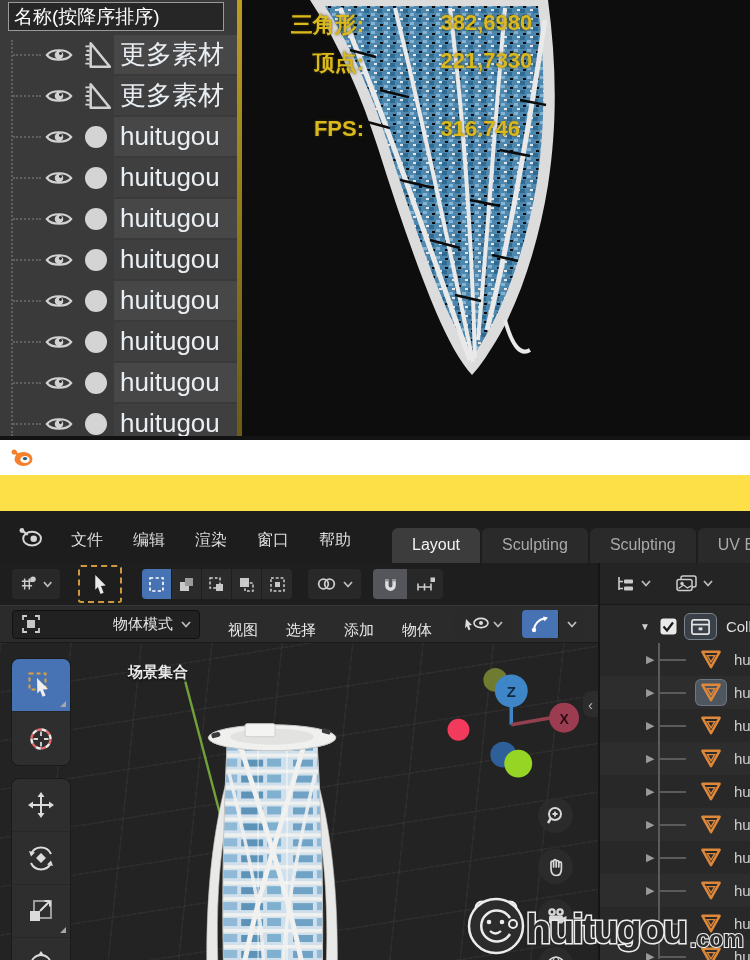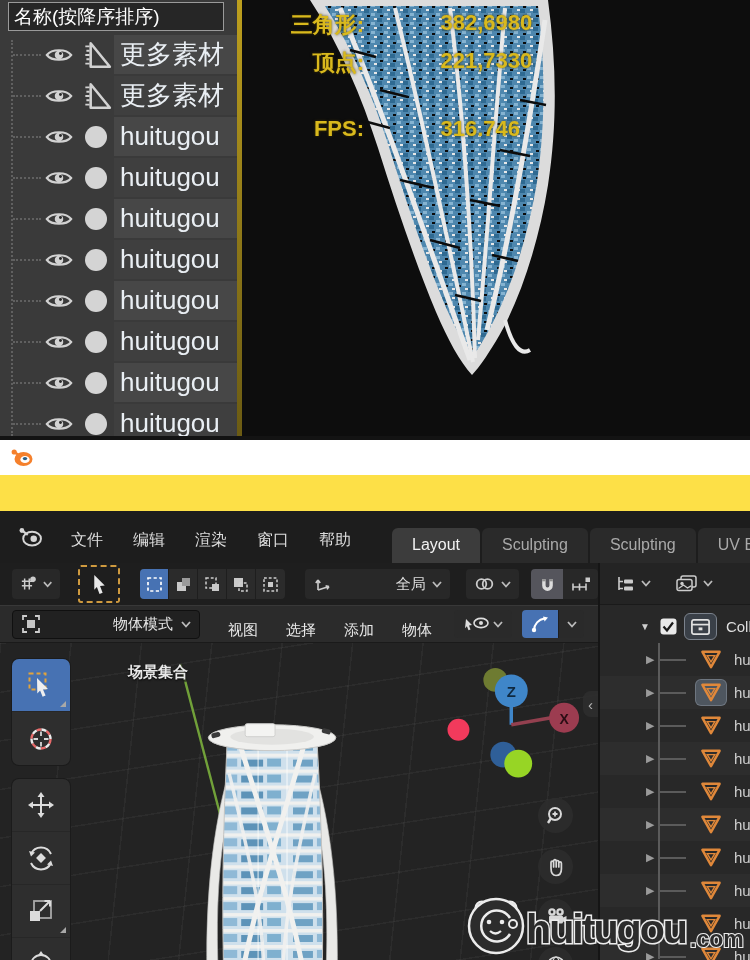--- a/index.html
+++ b/index.html
@@ -489,30 +489,20 @@
               </svg>
           </span>
           <span class="seg">
             <svg width="17" height="17" viewBox="0 0 17 17">
                 <rect x="2" y="2" width="13" height="13" fill="none" stroke="#cfcfcf" stroke-width="1.5" stroke-dasharray="2.8 2"></rect>
                 <rect x="6" y="6" width="5" height="5" fill="#c9c9c9"></rect>
               </svg>
           </span>
         </div>
 
-        <div class="tb-btn orient-btn">
-          <svg width="20" height="18" viewBox="0 0 20 18">
-            <path d="M5 15 V5 M5 5 L2.8 8 M5 5 L7.2 8" stroke="#cccccc" stroke-width="1.6" fill="none"></path>
-            <path d="M5 15 L16 11.5 M16 11.5 L12.6 10.8 M16 11.5 L14 14.4" stroke="#cccccc" stroke-width="1.6" fill="none"></path>
-          </svg>
-          <span class="orient-label">全局</span>
-          <svg width="10" height="7" viewBox="0 0 10 7">
-            <path d="M1 1 L5 5.5 L9 1" stroke="#bbbbbb" stroke-width="1.8" fill="none"></path>
-          </svg>
-        </div>
 
         <div class="tb-btn snap-btn">
           <svg width="21" height="16" viewBox="0 0 21 16">
             <circle cx="7.5" cy="8" r="4.8" fill="none" stroke="#cccccc" stroke-width="1.8"></circle>
             <circle cx="13.5" cy="8" r="4.8" fill="none" stroke="#cccccc" stroke-width="1.8"></circle>
           </svg>
           <svg width="10" height="7" viewBox="0 0 10 7">
             <path d="M1 1 L5 5.5 L9 1" stroke="#bbbbbb" stroke-width="1.8" fill="none"></path>
           </svg>
         </div>

